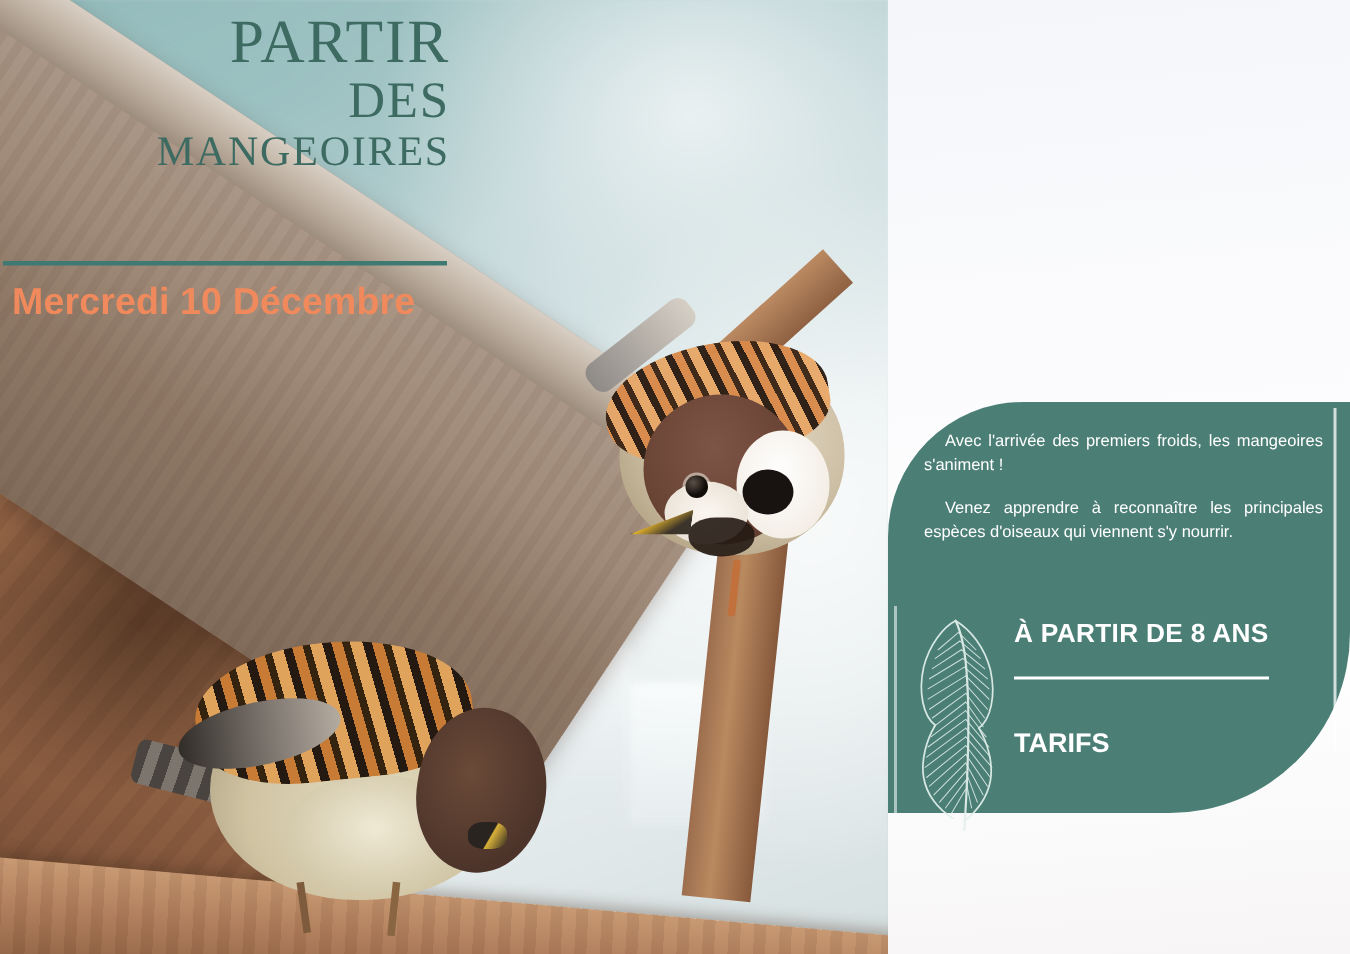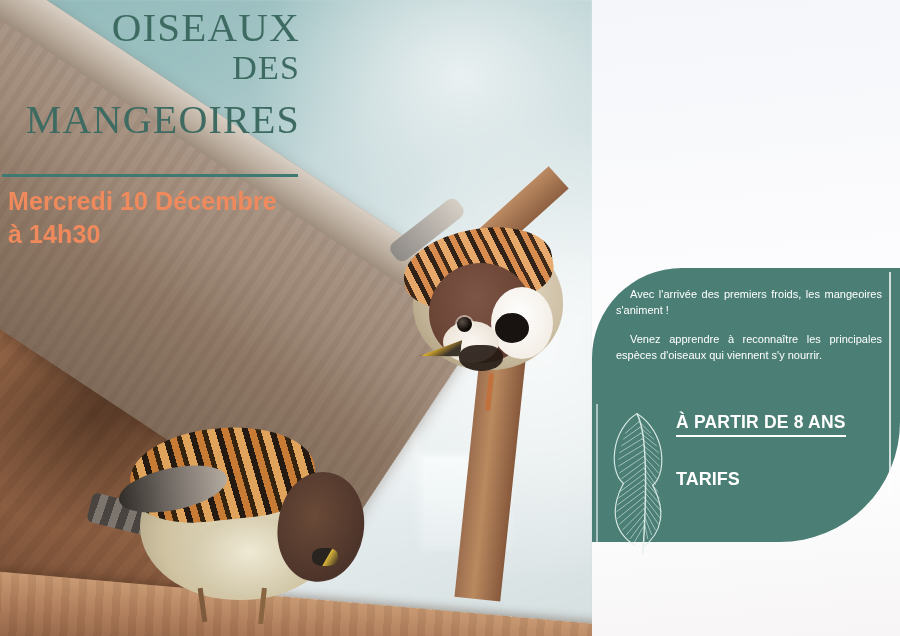--- a/index.html
+++ b/index.html
@@ -118,21 +118,21 @@
 
   
   .side{position:absolute;left:592px;top:0;width:308px;height:636px;
     background:linear-gradient(175deg,#f4f6f9 0%,#fbfbfd 35%,#ffffff 70%,#f7f5f6 100%);}
 
   .title{position:absolute;left:8px;top:8px;width:292px;text-align:right;
     font-family:"Liberation Serif", serif;color:#3d6b62;font-weight:400;
     letter-spacing:1.2px;line-height:.97;}
   .title .l1{font-size:41px;display:block;}
   .title .l2{font-size:34px;display:block;margin-top:4px;}
-  .title .l3{font-size:40px;display:block;margin-top:16px;}
+  .title .l3{font-size:28px;display:block;margin-top:3px;}
 
   .rule{position:absolute;left:2px;top:174px;width:296px;height:3px;background:#3f7a72;}
 
   .date{position:absolute;left:8px;top:185px;width:294px;
     color:#f08a5d;font-weight:bold;font-size:25px;line-height:1.32;letter-spacing:.1px;}
 
   
   .panel{position:absolute;left:592px;top:268px;width:308px;height:274px;
     background:#4b7f76;border-top-left-radius:90px;border-bottom-right-radius:120px;}
   .panel-inner-line{position:absolute;left:889px;top:272px;width:2px;height:228px;background:rgba(255,255,255,.75);}
@@ -140,21 +140,21 @@
 
   .intro{position:absolute;left:616px;top:286px;width:266px;color:#ffffff;
     font-size:11px;line-height:1.46;text-align:justify;}
   .intro p{margin:0 0 13px 0;text-indent:14px;}
   .intro p:last-child{margin-bottom:15px;}
 
   .feather{position:absolute;left:600px;top:408px;width:78px;height:150px;opacity:.92;}
 
   .infoblock{position:absolute;left:676px;top:412px;width:210px;color:#fff;}
   .info-line{font-weight:bold;font-size:17.5px;letter-spacing:.2px;
-    display:inline-block;border-bottom:2px solid #fff;padding-bottom:2px;margin-bottom:16px;}
+    display:inline-block;border-bottom:2px solid #fff;padding-bottom:18px;margin-bottom:16px;}
   .tarifs-row{display:flex;align-items:flex-start;gap:8px;margin-top:14px;}
   .tarifs-label{font-weight:bold;font-size:18px;color:#fff;padding-top:2px;}
   .tarifs-vals{color:#f08a5d;font-size:16.5px;line-height:1.24;font-weight:600;}
 
   
   .footer{position:absolute;left:592px;top:548px;width:308px;height:88px;}
 </style>
 </head>
 <body>
 
@@ -204,30 +204,29 @@
       <div class="b1-bib"></div>
       <div class="b1-eye"></div>
       <div class="b1-beak"></div>
       <div class="b1-leg"></div>
     </div>
   </div>
 
   <div class="side"></div>
 
   <div class="title">
-    <span class="l1">OISEAUX</span>
+    <span class="l1">PARTIR</span>
     <span class="l2">DES</span>
     <span class="l3">MANGEOIRES</span>
   </div>
 
   <div class="rule"></div>
 
   <div class="date">
     <div>Mercredi 10 Décembre</div>
-    <div>à 14h30</div>
   </div>
 
   <div class="panel"></div>
   <div class="panel-inner-line"></div>
   <div class="panel-inner-line2"></div>
 
   <div class="intro">
     <p>Avec l'arrivée des premiers froids, les mangeoires s'animent !</p>
     <p>Venez apprendre à reconnaître les principales espèces d'oiseaux qui viennent s'y nourrir.</p>
   </div>

